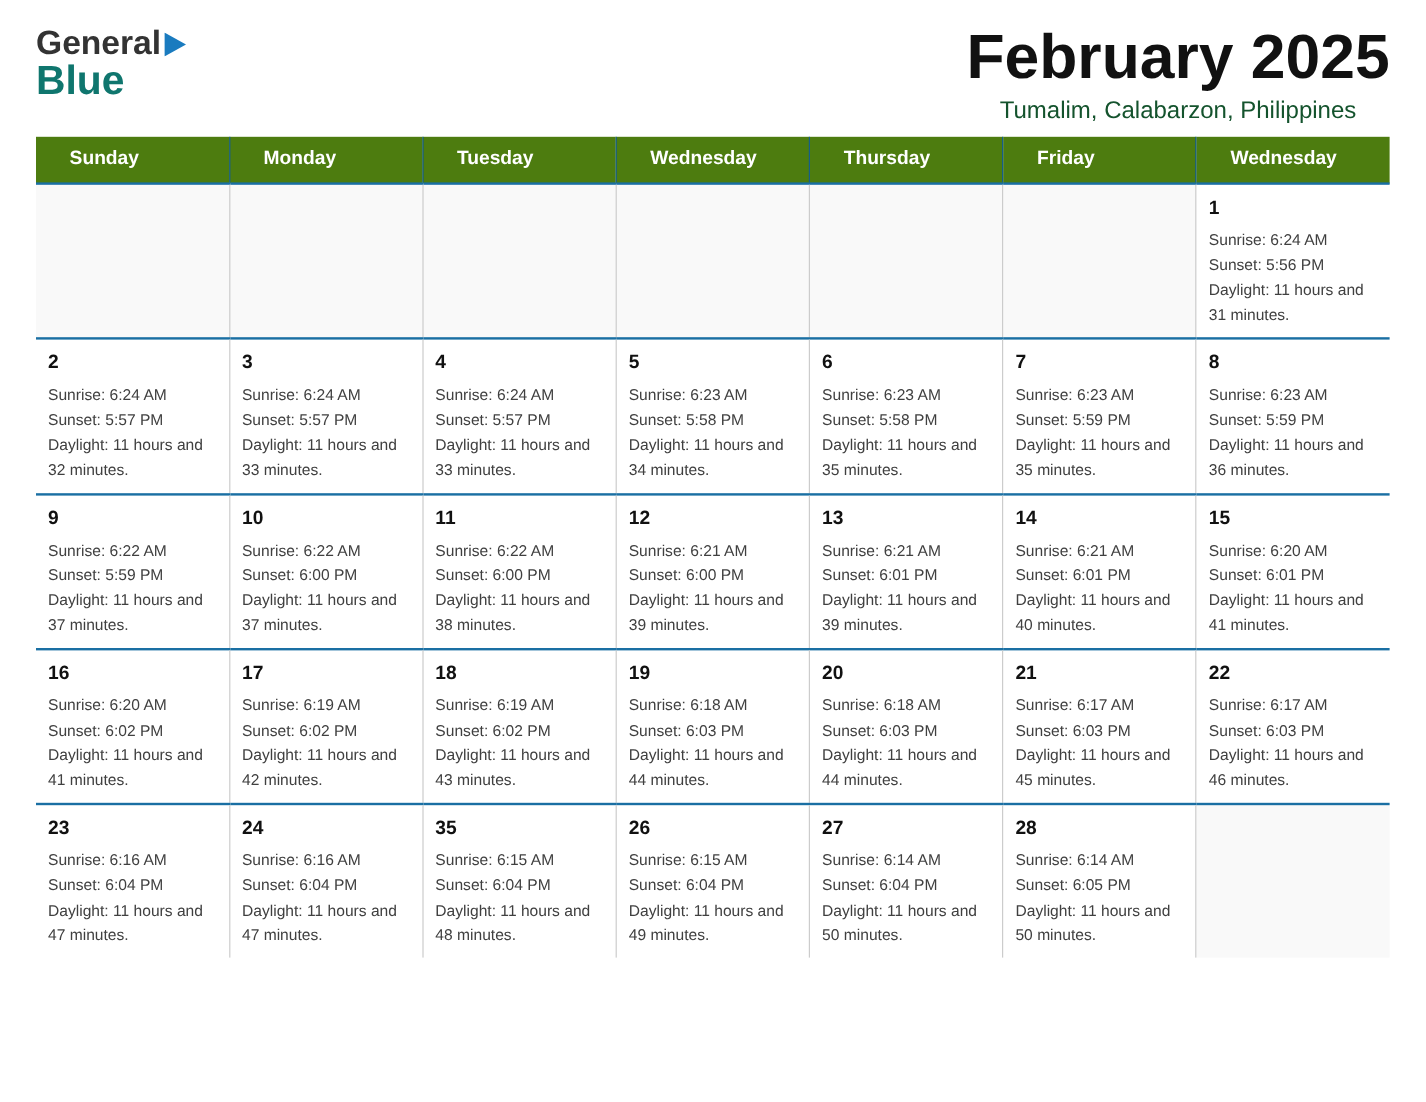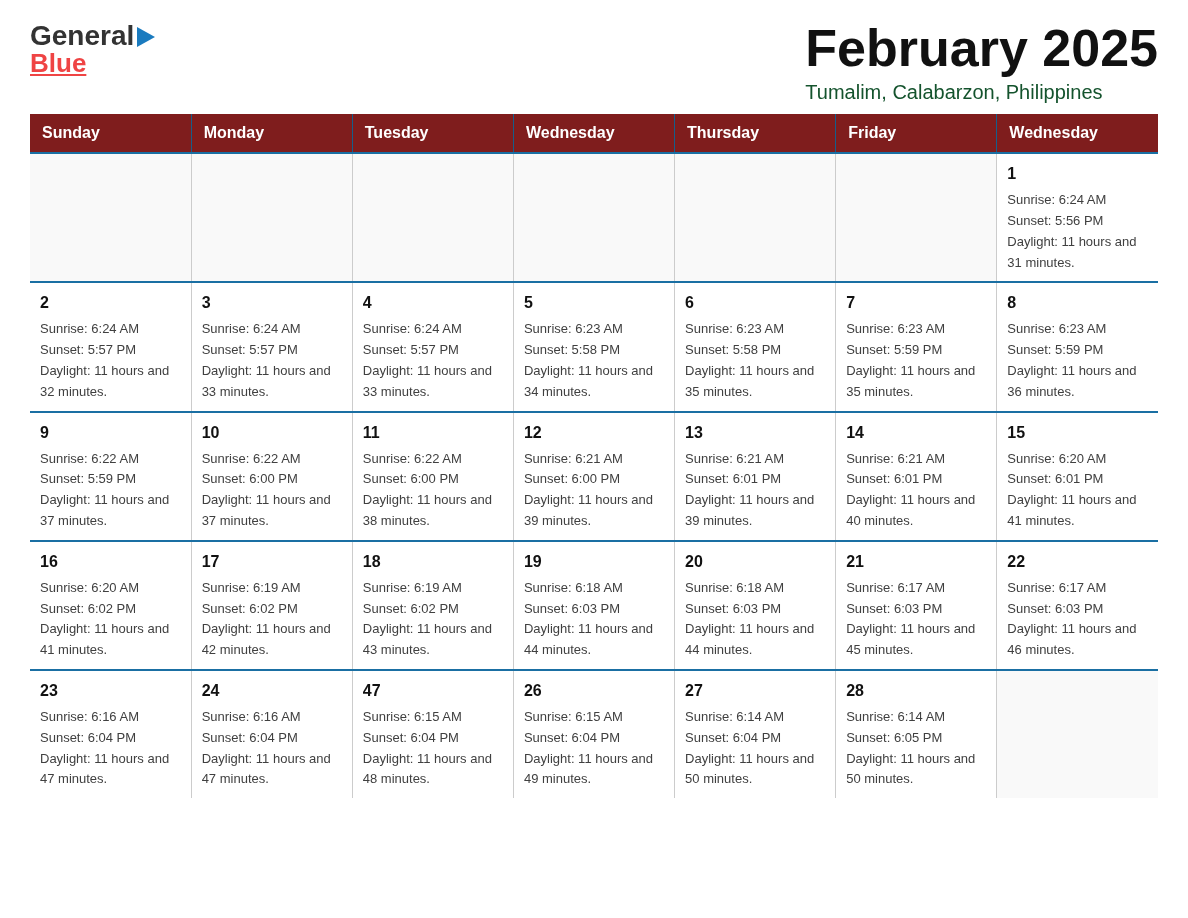--- a/index.html
+++ b/index.html
@@ -20,45 +20,45 @@
     .logo {
       display: flex;
       flex-direction: column;
       align-items: flex-start;
     }
     .logo-top-row {
       display: flex;
       align-items: center;
     }
     .title-block {
-      text-align: left;
+      text-align: center;
     }
     .title-block h1 {
       font-size: 52px;
       font-weight: bold;
       color: #111;
       line-height: 1.1;
     }
     .title-block h2 {
       font-size: 20px;
       font-weight: normal;
       color: #14532d;
       margin-top: 4px;
     }
     .calendar {
       width: 100%;
       border-collapse: collapse;
       margin-top: 10px;
     }
     .calendar thead tr th {
-      background: #7f1d1d;
+      background: #4d7c0f;
       color: #fff;
       font-size: 16px;
       font-weight: bold;
-      padding: 10px 12px;
+      padding: 10px 28px;
       text-align: left;
       border-right: 1px solid #155e8a;
       margin-left: 26px;
     }
     .calendar thead tr th:last-child {
       border-right: none;
     }
     .calendar tbody tr td {
       vertical-align: top;
       padding: 8px 10px;
@@ -92,21 +92,21 @@
 <body>
 
 <div class="header">
   <div class="logo">
     <div class="logo-top-row">
       <span style="font-size:28px;font-weight:bold;color:#333;">General</span>
       <svg width="18" height="20" viewBox="0 0 18 20" style="margin-left:3px;margin-top:2px;">
         <polygon points="0,0 18,10 0,20" fill="#1a7bbf"></polygon>
       </svg>
     </div>
-    <span style="font-size:26px;font-weight:bold;color:#ef4444;margin-top:-4px;text-decoration:underline;">Blue</span>
+    <span style="font-size:34px;font-weight:bold;color:#0f766e;margin-top:-4px;">Blue</span>
   </div>
   <div class="title-block">
     <h1>February 2025</h1>
     <h2>Tumalim, Calabarzon, Philippines</h2>
   </div>
 </div>
 
 <table class="calendar">
   <thead>
     <tr>
@@ -273,21 +273,21 @@
 Sunset: 6:04 PM
 Daylight: 11 hours and 47 minutes.</div>
         </td>
         <td>
           <span class="day-number">24</span>
           <div class="day-info">Sunrise: 6:16 AM
 Sunset: 6:04 PM
 Daylight: 11 hours and 47 minutes.</div>
         </td>
         <td>
-          <span class="day-number">47</span>
+          <span class="day-number">35</span>
           <div class="day-info">Sunrise: 6:15 AM
 Sunset: 6:04 PM
 Daylight: 11 hours and 48 minutes.</div>
         </td>
         <td>
           <span class="day-number">26</span>
           <div class="day-info">Sunrise: 6:15 AM
 Sunset: 6:04 PM
 Daylight: 11 hours and 49 minutes.</div>
         </td>

